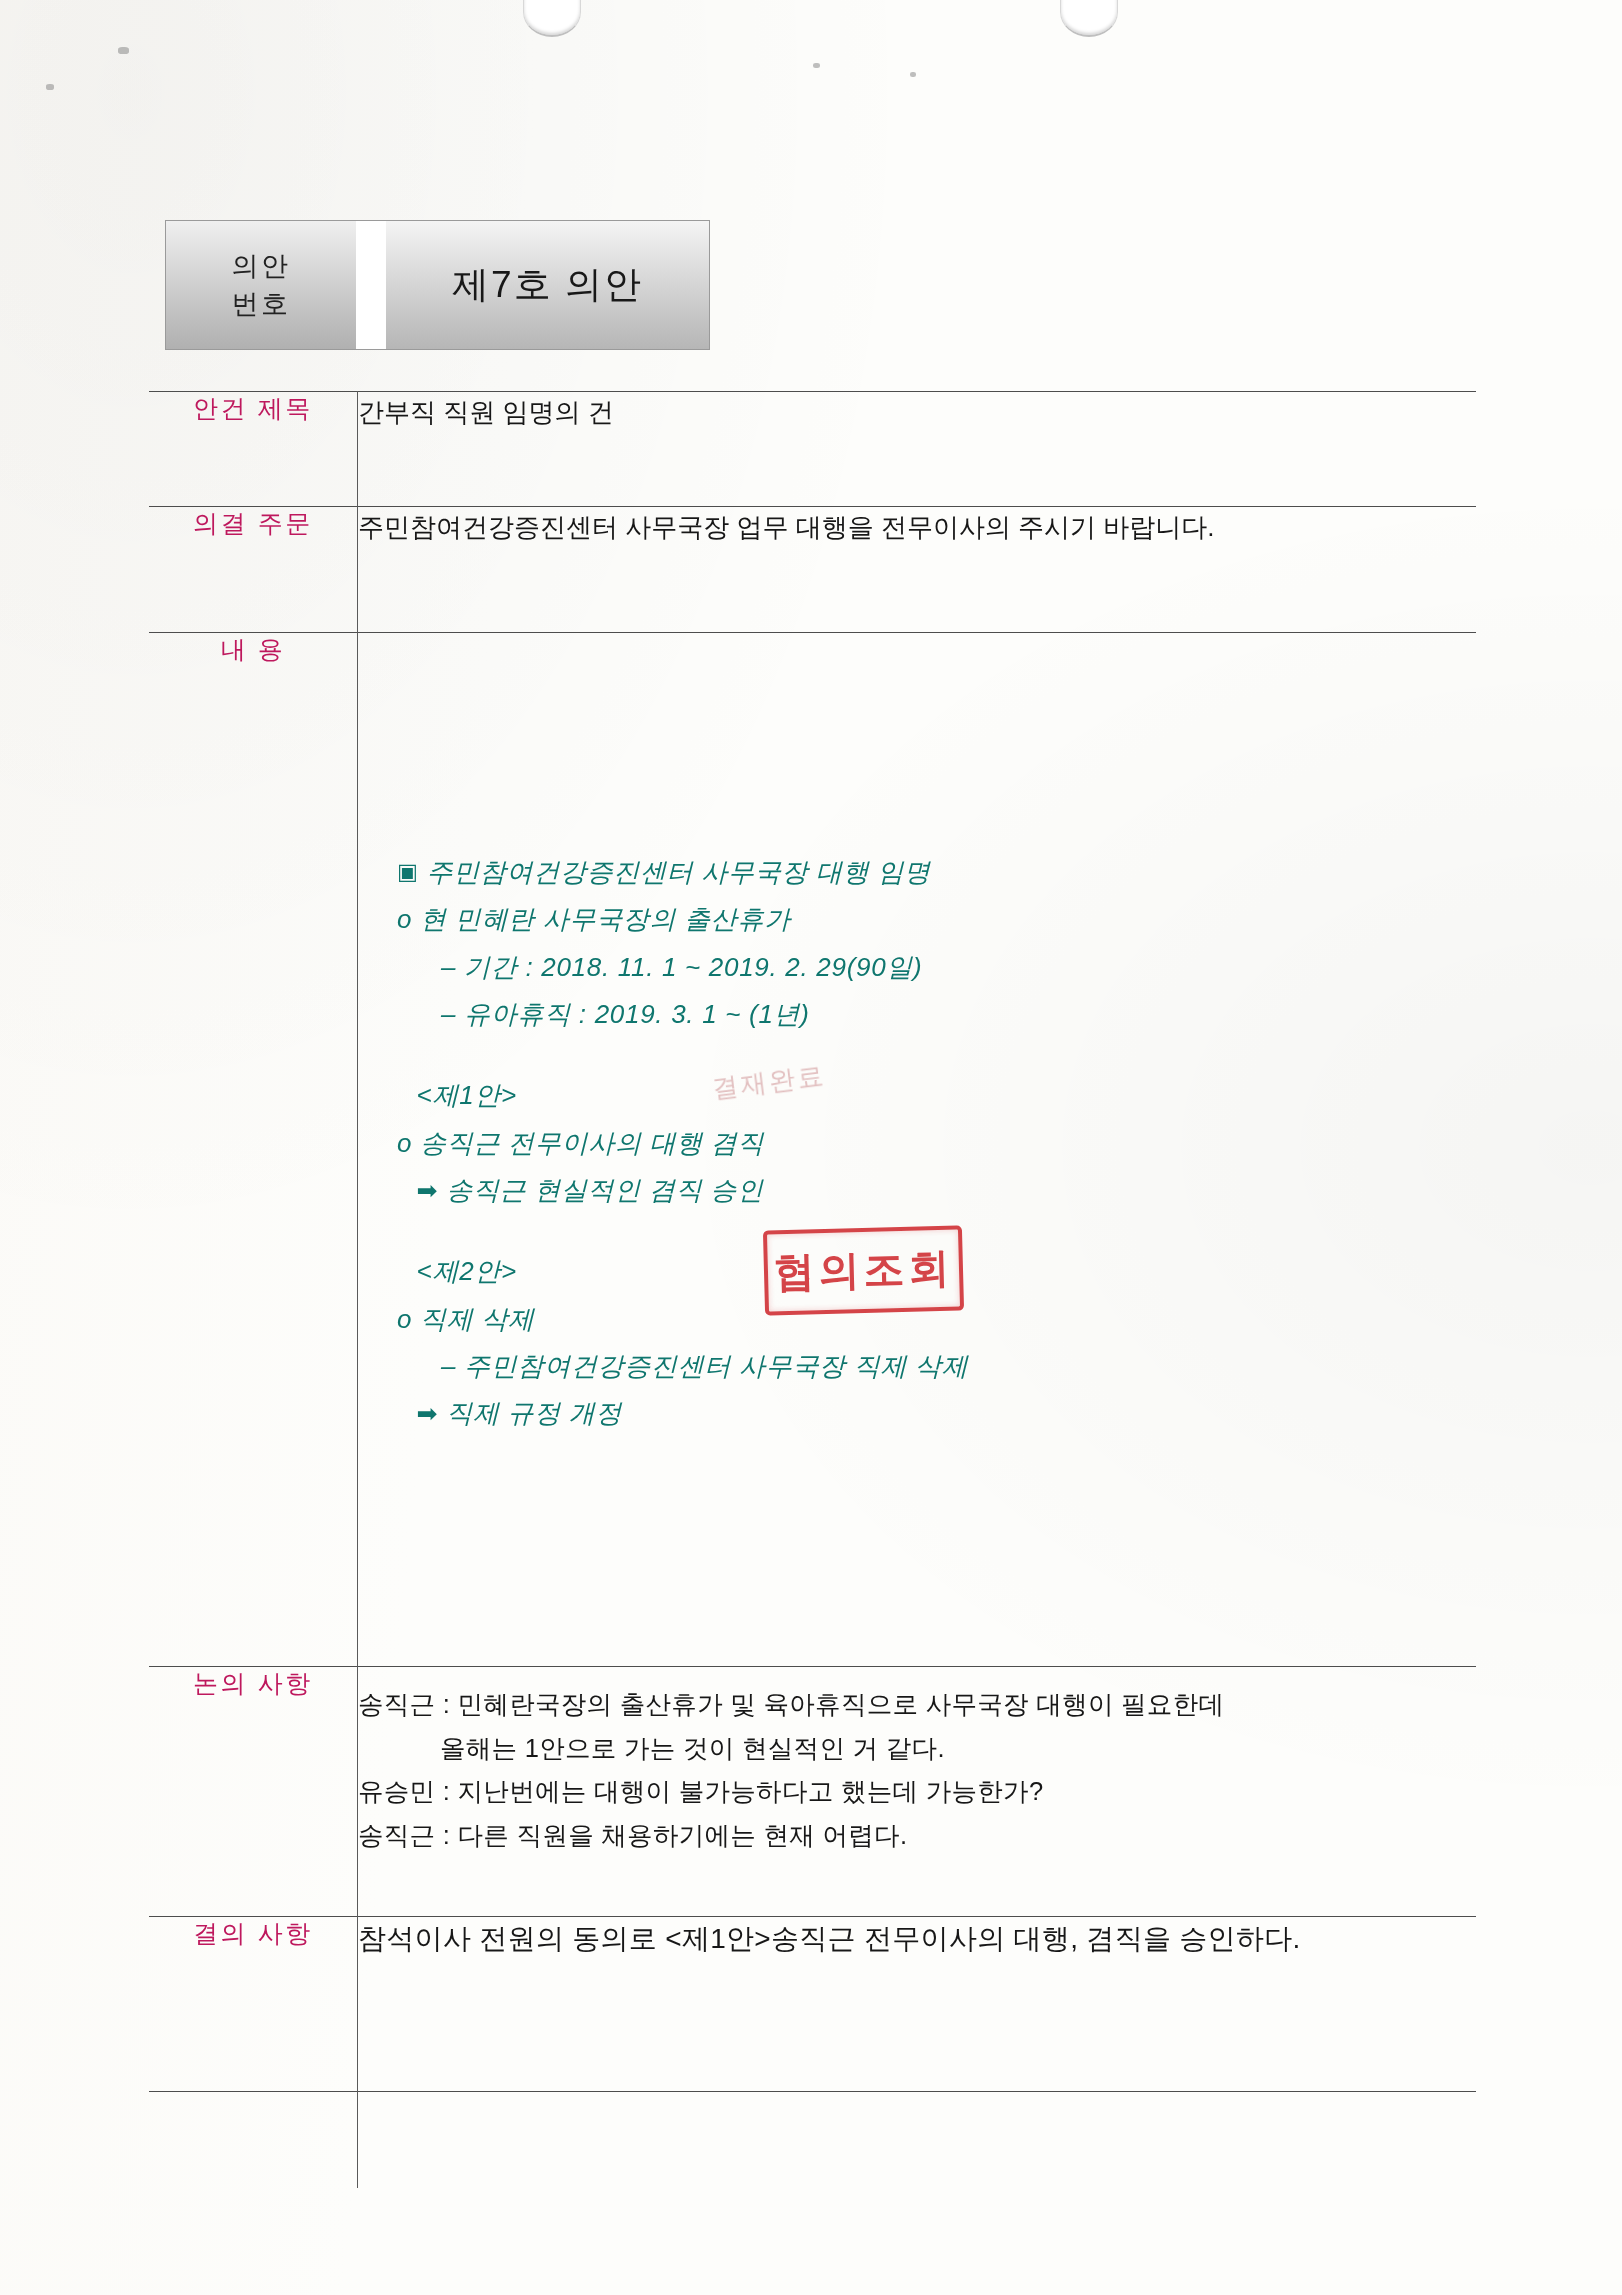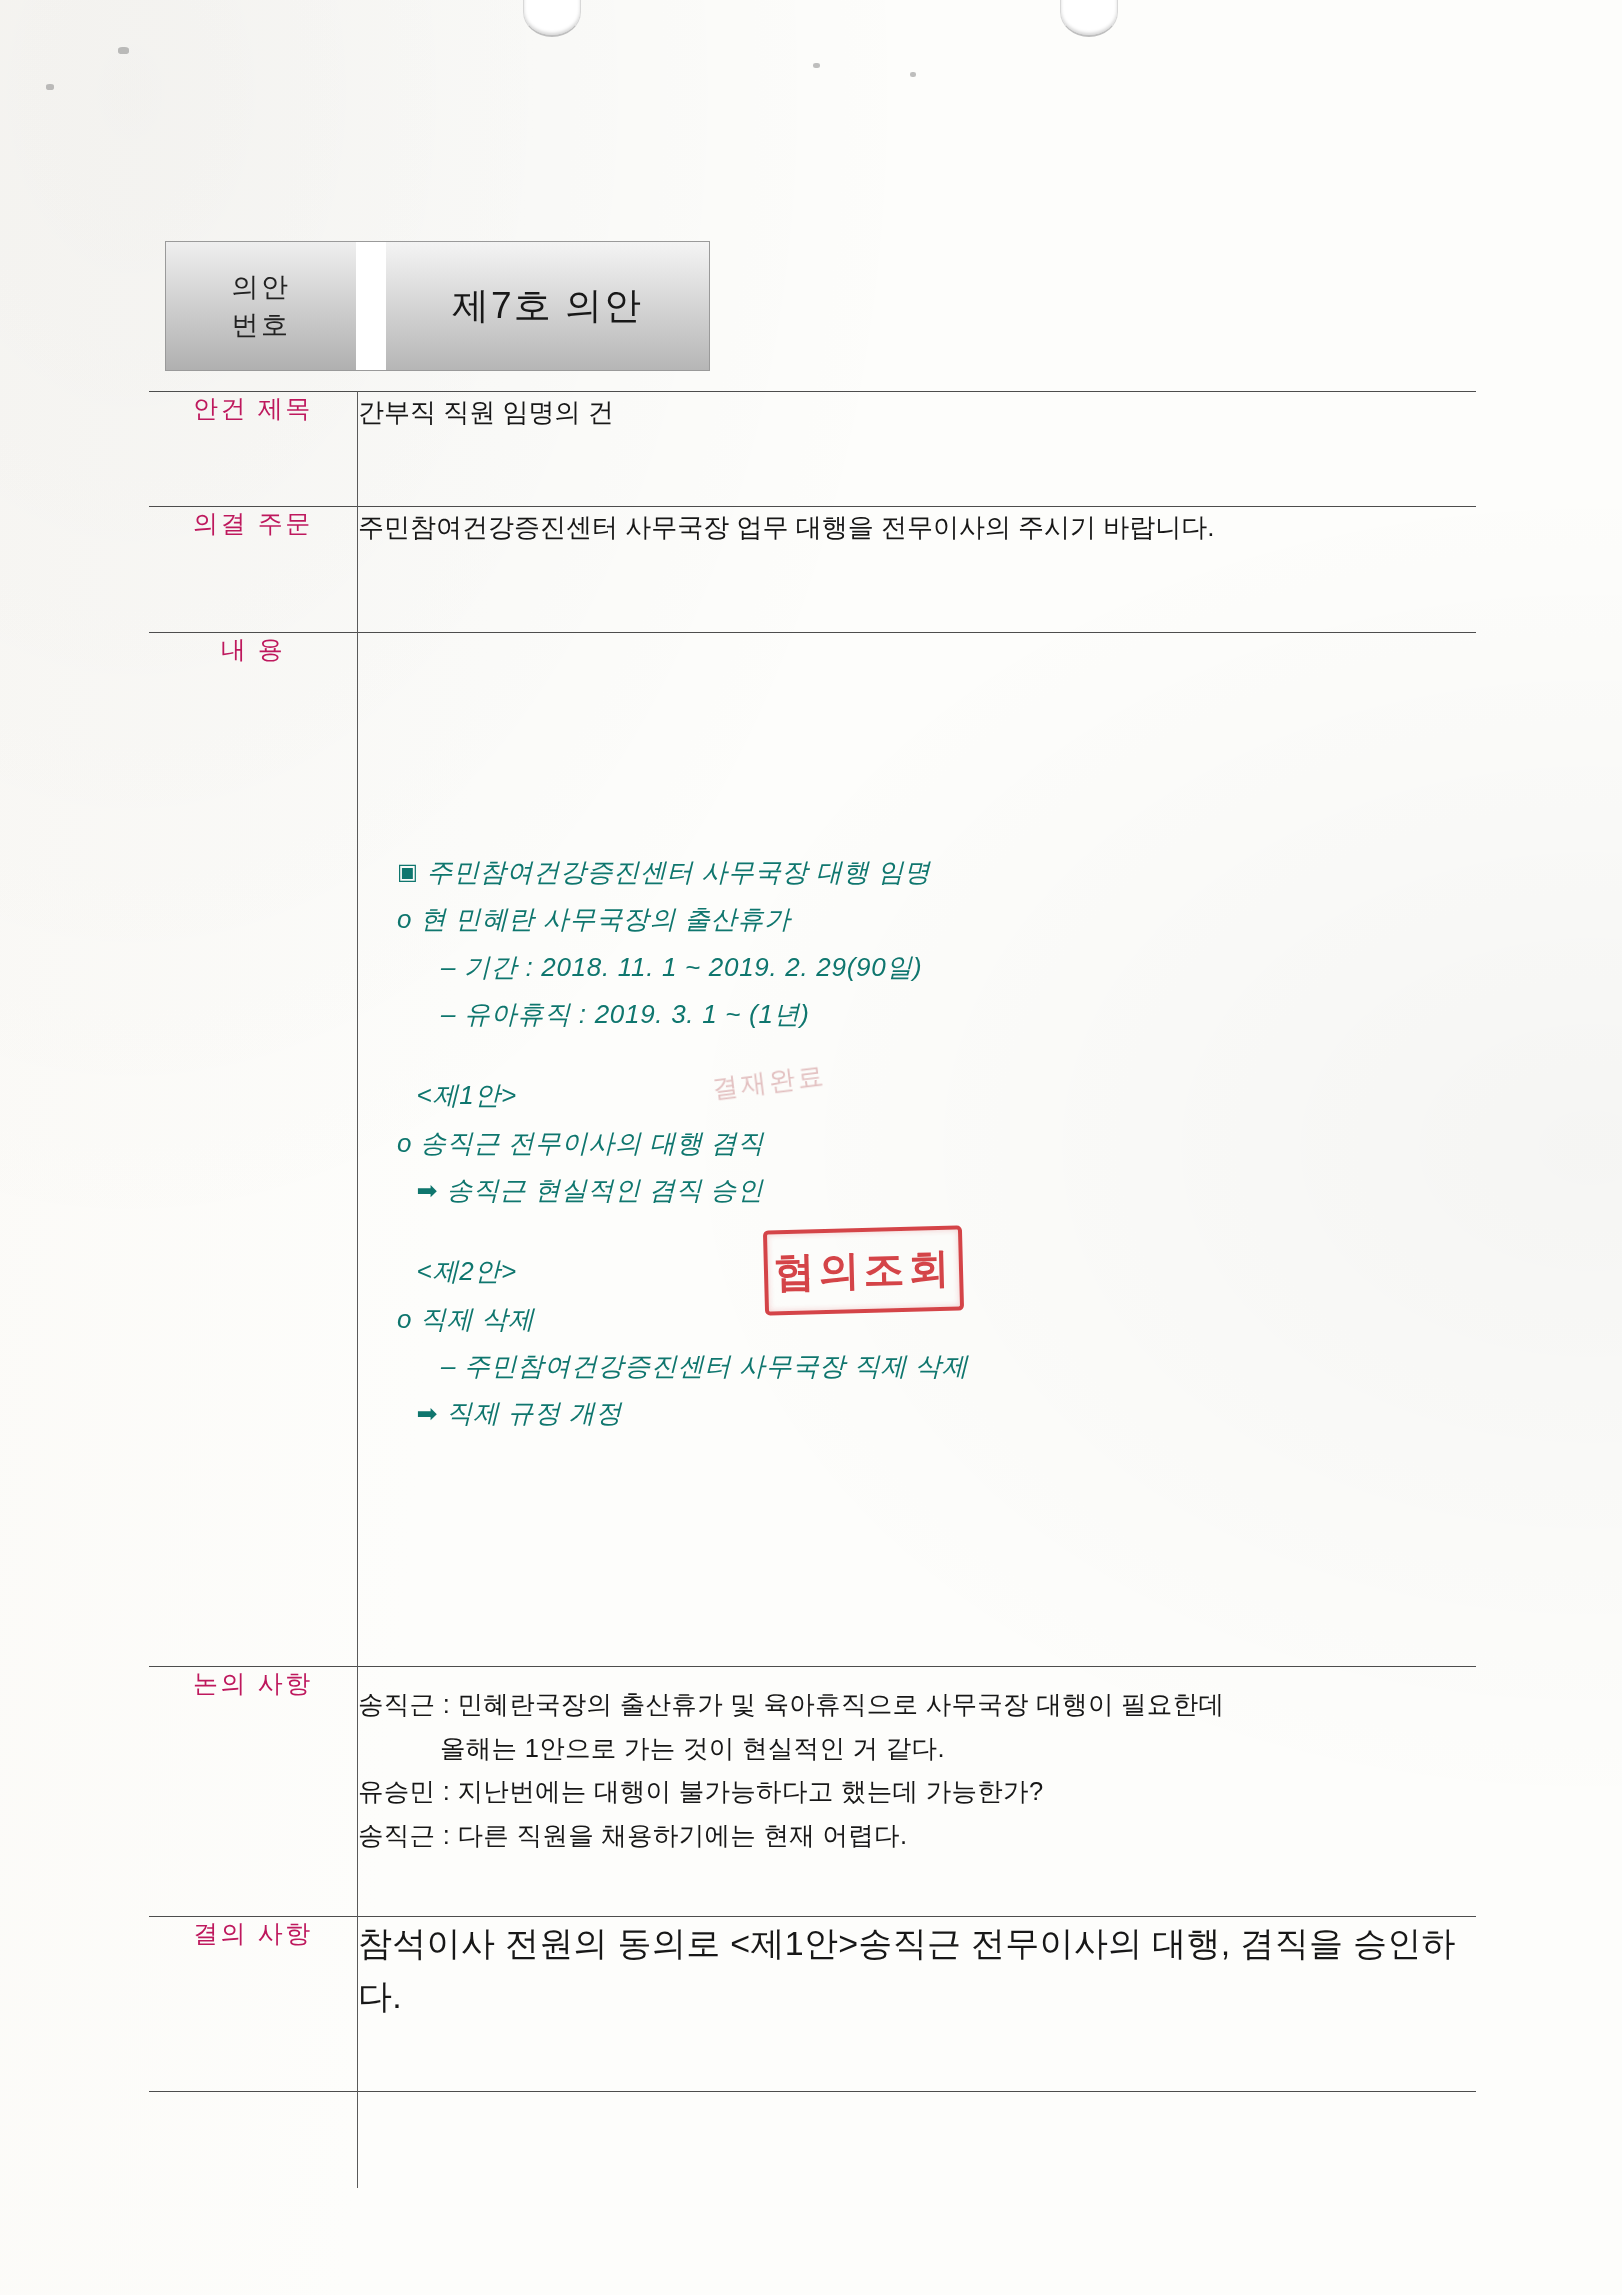--- a/index.html
+++ b/index.html
@@ -47,21 +47,21 @@
     position: absolute;
     background: #8a8a8a;
     opacity: 0.55;
     border-radius: 40%;
   }
 
   
   .header-block {
     position: absolute;
     left: 165px;
-    top: 241px;
+    top: 220px;
     width: 543px;
     height: 128px;
     display: flex;
     align-items: stretch;
     border: 0.7px solid #9a9a9a;
     background: linear-gradient(180deg, #f2f2f2 0%, #d2d2d2 45%, #b4b4b4 100%);
   }
   .header-left {
     width: 190px;
     display: flex;
@@ -202,21 +202,21 @@
     font-size: 25.5px;
     line-height: 1.72;
     letter-spacing: 0.3px;
   }
   .discuss-body .cont { margin-left: 82px; }
 
   .decide-body {
     display: flex;
     align-items: center;
     height: 100%;
-    font-size: 34px;
+    font-size: 28px;
     letter-spacing: 0.3px;
   }
 </style>
 </head>
 <body>
 
 <div class="page">
 
   <div class="scan-tint"></div>
 

